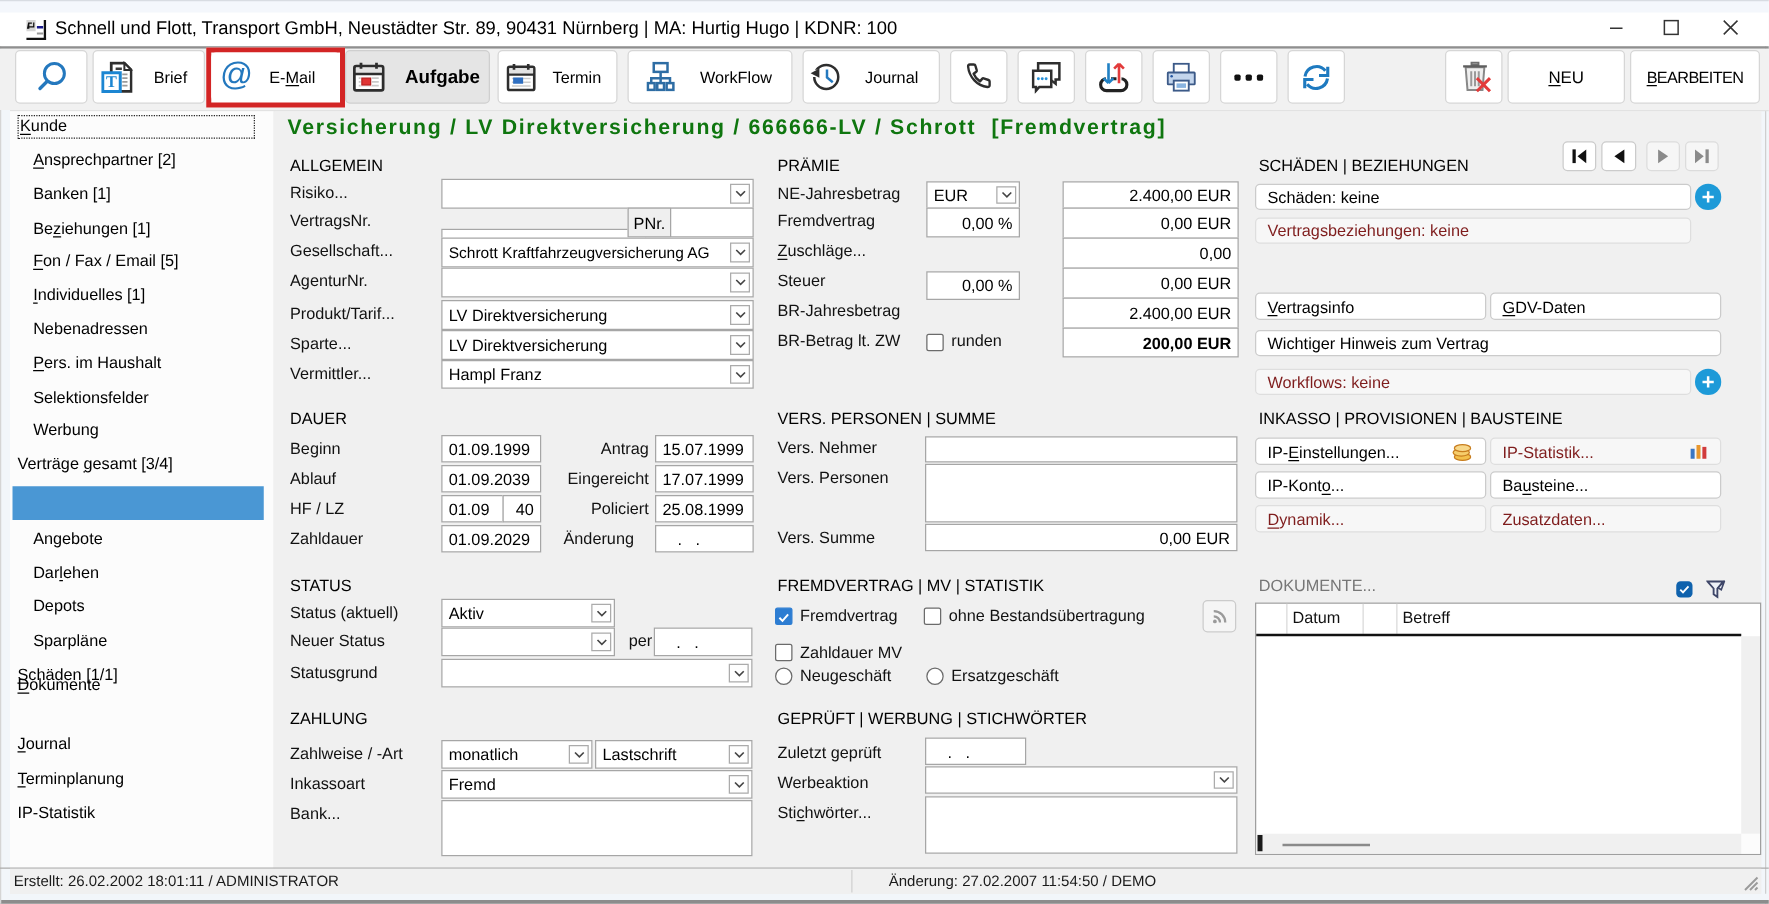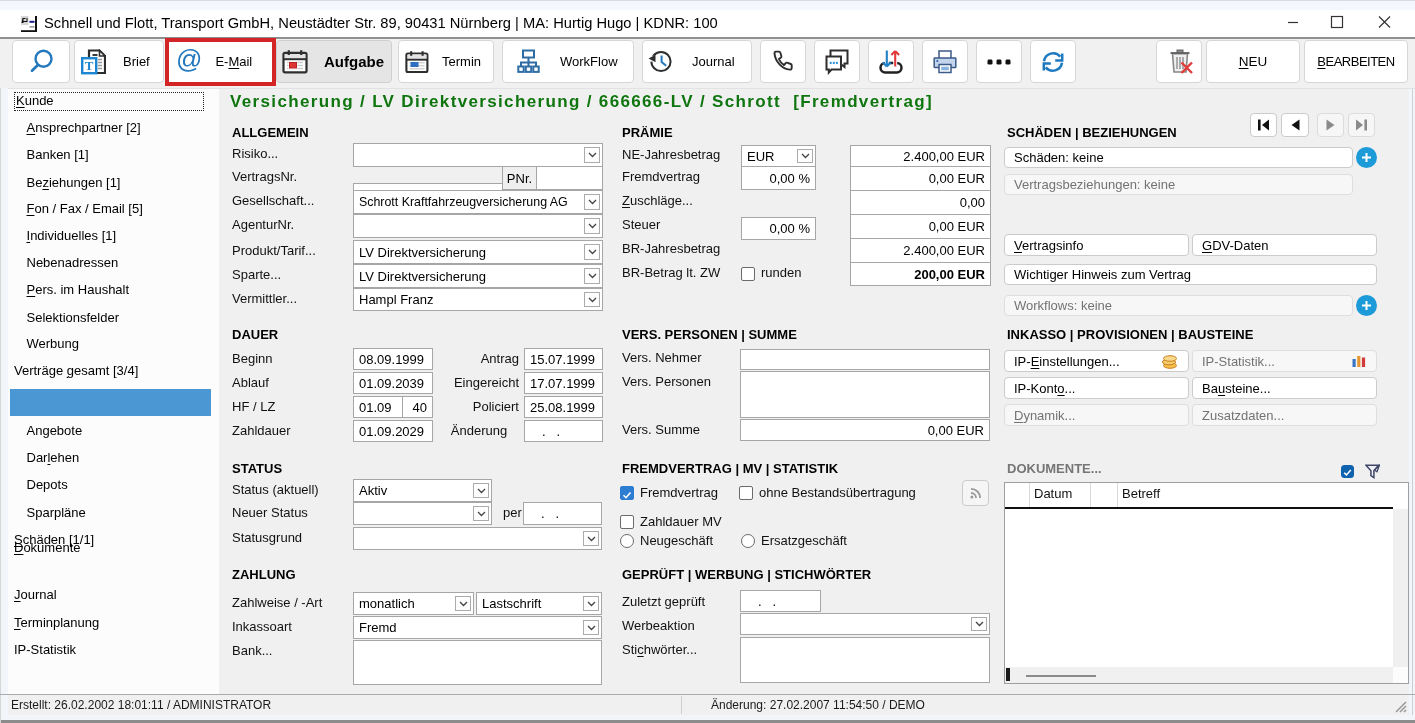--- a/index.html
+++ b/index.html
@@ -1,24 +1,24 @@
 <!DOCTYPE html>
 <html><head><meta charset="utf-8">
 <style>
 html,body{margin:0;padding:0}
 body{width:1415px;height:723px;position:relative;overflow:hidden;font-family:"Liberation Sans",sans-serif;background:#f0f0f0;-webkit-font-smoothing:antialiased}
 .ab{position:absolute}
 u{text-decoration:underline;text-underline-offset:2px}
-.hd{position:absolute;font-weight:bold;font-size:13px;color:#000;white-space:nowrap}
+.hd{position:absolute;font-weight:normal;font-size:13px;color:#000;white-space:nowrap}
 .lb{position:absolute;font-size:13px;color:#111;white-space:nowrap}
 .fld{position:absolute;background:#fff;border:1px solid #a6a6a6;font-size:13px;color:#000;box-sizing:border-box;padding:0 5px;display:flex;align-items:center;white-space:nowrap;overflow:hidden}
 .fld.r{justify-content:flex-end}
 .dd{position:absolute;right:2px;top:3px;width:16px;bottom:3px;border:1px solid #ababab;background:#fefefe;display:flex;align-items:center;justify-content:center;box-sizing:border-box}
 .btn{position:absolute;background:#fff;border:1px solid #cbcbcb;border-radius:4px;font-size:13px;color:#000;display:flex;align-items:center;padding:0 9px;box-sizing:border-box;white-space:nowrap}
-.btn.dis{color:#737373;background:#f7f7f7;border-color:#dedede}
+.btn.dis{color:#7f1d1d;background:#f7f7f7;border-color:#dedede}
 .tb{position:absolute;top:1px;height:43px;background:#fff;border:1px solid #d6d6d6;border-radius:4px;box-sizing:border-box;display:flex;align-items:center;justify-content:center;gap:9px;font-size:13px;color:#000}
 .ck{position:absolute;width:14px;height:14px;border:1px solid #6b6b6b;border-radius:2px;background:#fff;box-sizing:border-box}
 .rd{position:absolute;width:14px;height:14px;border:1px solid #6b6b6b;border-radius:50%;background:#fff;box-sizing:border-box}
 .plus{position:absolute;width:21px;height:21px;border-radius:50%;background:#1d9ad8;color:#fff;display:flex;align-items:center;justify-content:center}
 .sideitem{position:absolute;font-size:13px;color:#000;white-space:nowrap;left:0;width:211px;height:26px;line-height:26px}
 </style></head>
 <body>
 
 <div class="ab" style="left:0;top:0;width:1415px;height:1px;background:#d8dce2;z-index:50"></div>
 <div class="ab" style="left:0;top:0;width:8px;height:723px;background:#f2f6fa"></div>
@@ -285,21 +285,21 @@
         <svg width="9" height="6" viewBox="0 0 9 6">
           <path d="M1 1 L4.5 4.5 L8 1" fill="none" stroke="#444" stroke-width="1.3"></path>
         </svg>
       </span></div>
 
   <div class="hd" style="left:13px;top:237.5px">DAUER</div>
   <div class="lb" style="left:13px;top:262px">Beginn</div>
   <div class="lb" style="left:13px;top:286px">Ablauf</div>
   <div class="lb" style="left:13px;top:310px">HF / LZ</div>
   <div class="lb" style="left:13px;top:334px">Zahldauer</div>
-  <div class="fld" style="left:134px;top:259px;width:80px;height:22px">08.09.1999</div>
+  <div class="fld" style="left:134px;top:259px;width:80px;height:22px">01.09.1999</div>
   <div class="fld" style="left:134px;top:283px;width:80px;height:22px">01.09.2039</div>
   <div class="fld" style="left:134px;top:307px;width:50px;height:22px">01.09</div>
   <div class="fld" style="left:183px;top:307px;width:31px;height:22px;justify-content:flex-end">40</div>
   <div class="fld" style="left:134px;top:331px;width:80px;height:22px">01.09.2029</div>
   <div class="lb" style="left:220px;top:262px;width:80px;text-align:right">Antrag</div>
   <div class="lb" style="left:220px;top:286px;width:80px;text-align:right">Eingereicht</div>
   <div class="lb" style="left:220px;top:310px;width:80px;text-align:right">Policiert</div>
   <div class="lb" style="left:220px;top:334px;width:80px;text-align:center">Änderung</div>
   <div class="fld" style="left:305px;top:259px;width:79px;height:22px">15.07.1999</div>
   <div class="fld" style="left:305px;top:283px;width:79px;height:22px">17.07.1999</div>

